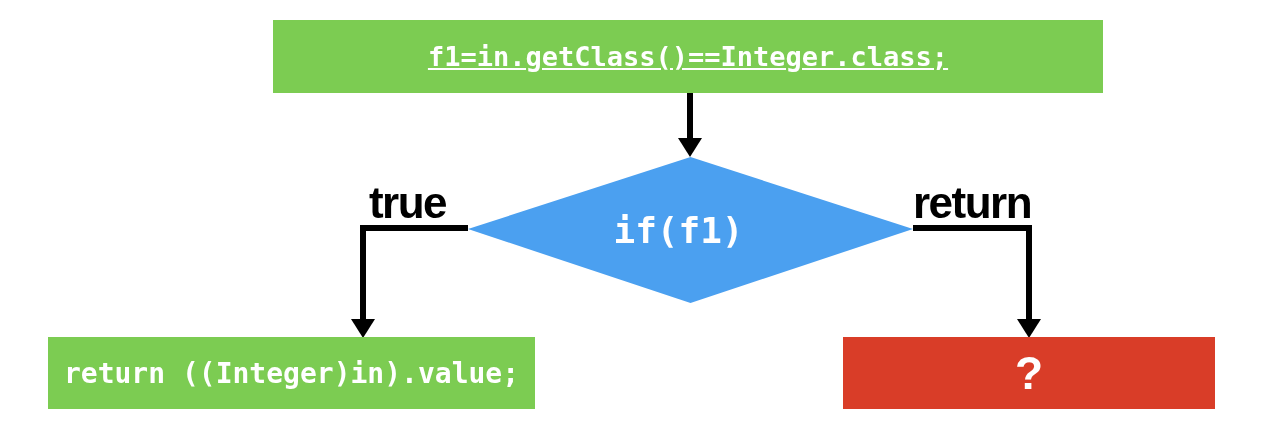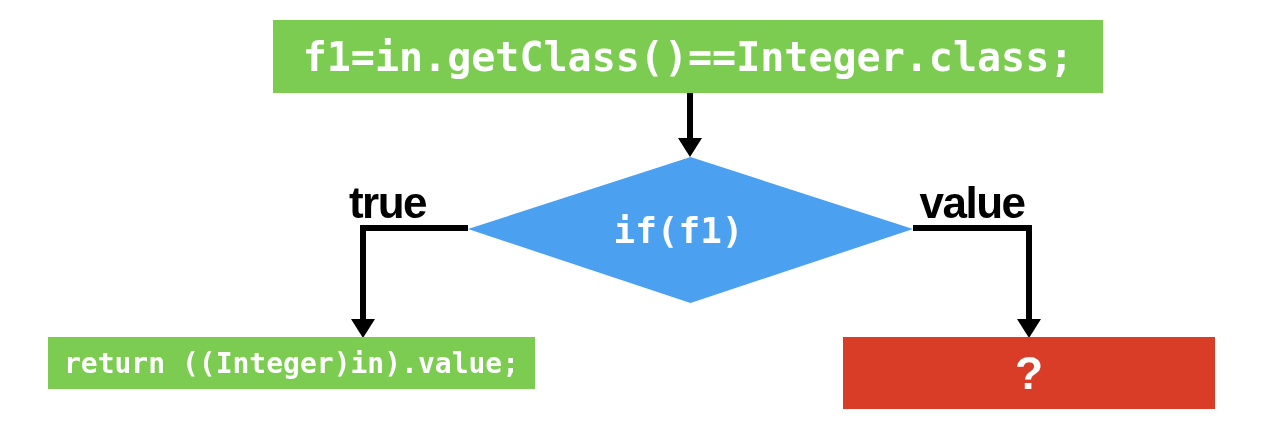--- a/index.html
+++ b/index.html
@@ -16,22 +16,22 @@
     font-family:"DejaVu Sans Mono","Liberation Mono",monospace;
   }
   .box{position:absolute;display:flex;align-items:center;justify-content:center;}
   .box.green{background:var(--c-box_green);}
   .box.red{background:var(--c-box_red);}
   .code{
     font-family:"DejaVu Sans Mono","Liberation Mono",monospace;
     font-weight:bold;color:var(--c-text_white);white-space:pre;
   }
   .top-box{left:273px;top:20px;width:830px;height:73px;}
-  .top-box .code{font-size:40px;}
-  .bottom-left-box{left:48px;top:337px;width:487px;height:52px;}
+  .top-box .code{font-size:27px;text-decoration:underline;}
+  .bottom-left-box{left:48px;top:337px;width:487px;height:72px;}
   .bottom-left-box .code{font-size:28px;}
   .bottom-right-box{left:843px;top:337px;width:372px;height:72px;}
   .qmark{
     font-family:"Liberation Sans",sans-serif;font-weight:bold;
     font-size:46px;color:var(--c-text_white);line-height:1;
   }
   .line{position:absolute;background:var(--c-line_black);}
   .arrowhead{
     position:absolute;width:0;height:0;
     border-left:12px solid transparent;border-right:12px solid transparent;
@@ -42,21 +42,21 @@
   .diamond-label{
     position:absolute;left:456px;top:157px;width:445px;height:146px;
     display:flex;align-items:center;justify-content:center;
   }
   .diamond-label .code{font-size:36px;}
   .branch-label{
     position:absolute;height:50px;display:flex;align-items:flex-end;justify-content:center;
     font-family:"Liberation Sans",sans-serif;font-weight:bold;font-size:44px;
     letter-spacing:-1.5px;line-height:1;color:var(--c-text_black);
   }
-  .true-label{left:340px;top:175px;width:95px;}
+  .true-label{left:360px;top:175px;width:95px;}
   .false-label{left:911px;top:175px;width:122px;}
 </style>
 </head>
 <body>
 
 <div class="canvas">
 
   <div class="box green top-box">
     <span class="code">f1=in.getClass()==Integer.class;</span>
   </div>
@@ -72,21 +72,21 @@
   </div>
 
   <div class="branch-label true-label">true</div>
   <div class="line" style="left:362px;top:225px;width:106px;height:6px;"></div>
   <div class="line" style="left:360px;top:225px;width:6px;height:94px;"></div>
   <div class="arrowhead" style="left:351px;top:319px;"></div>
   <div class="box green bottom-left-box">
     <span class="code">return ((Integer)in).value;</span>
   </div>
 
-  <div class="branch-label false-label">value</div>
+  <div class="branch-label false-label">return</div>
   <div class="line" style="left:913px;top:225px;width:119px;height:6px;"></div>
   <div class="line" style="left:1026px;top:225px;width:6px;height:94px;"></div>
   <div class="arrowhead" style="left:1017px;top:319px;"></div>
   <div class="box red bottom-right-box">
     <span class="qmark">?</span>
   </div>
 
 </div>
 
 </body></html>

